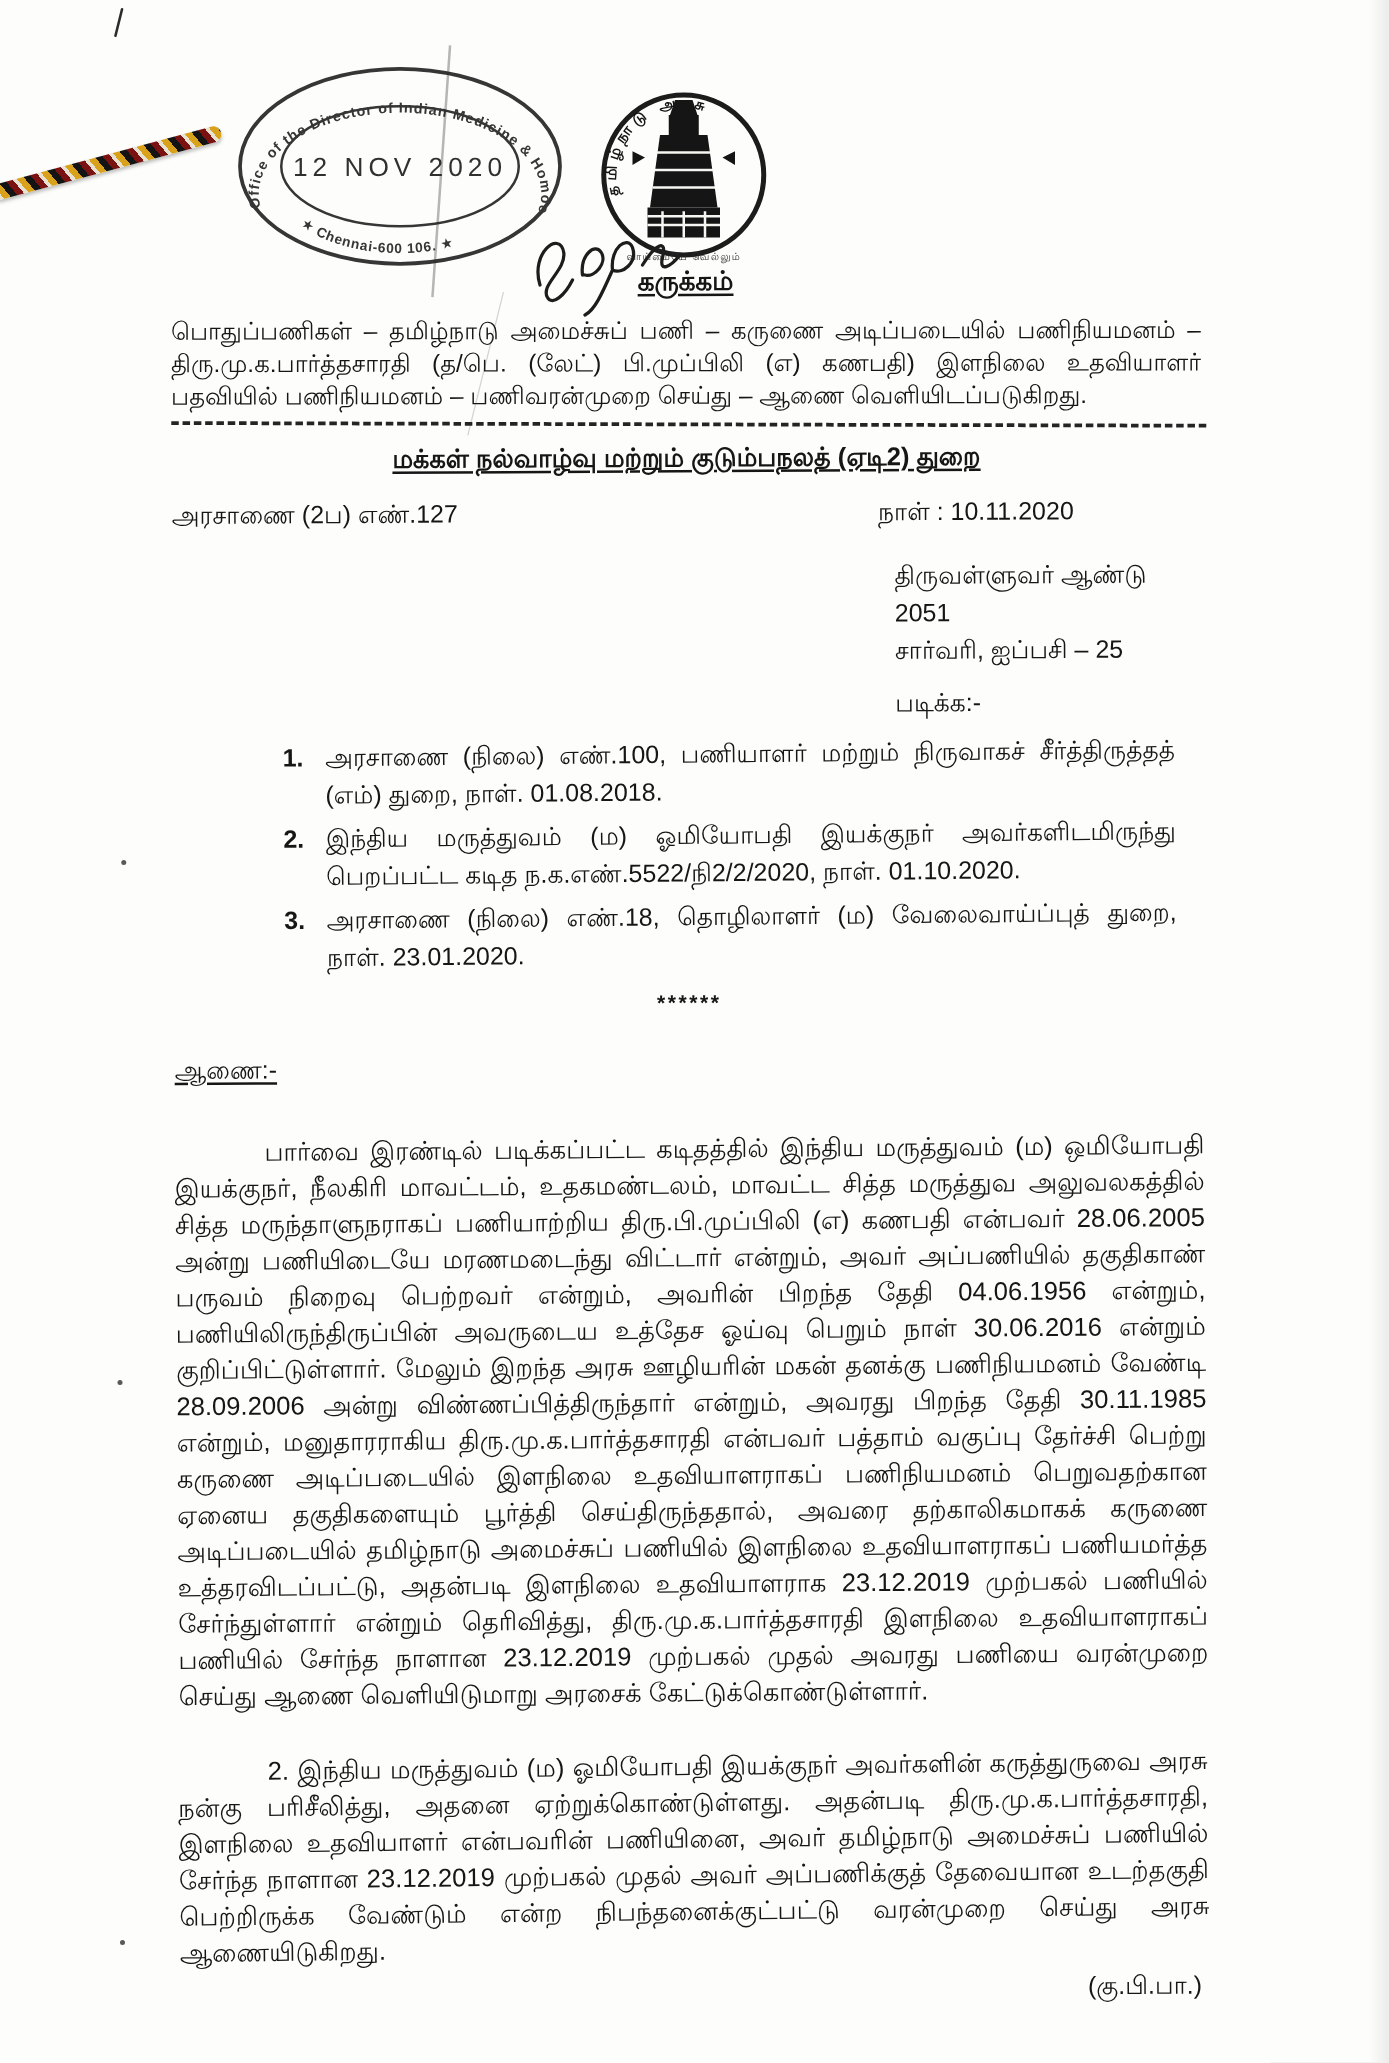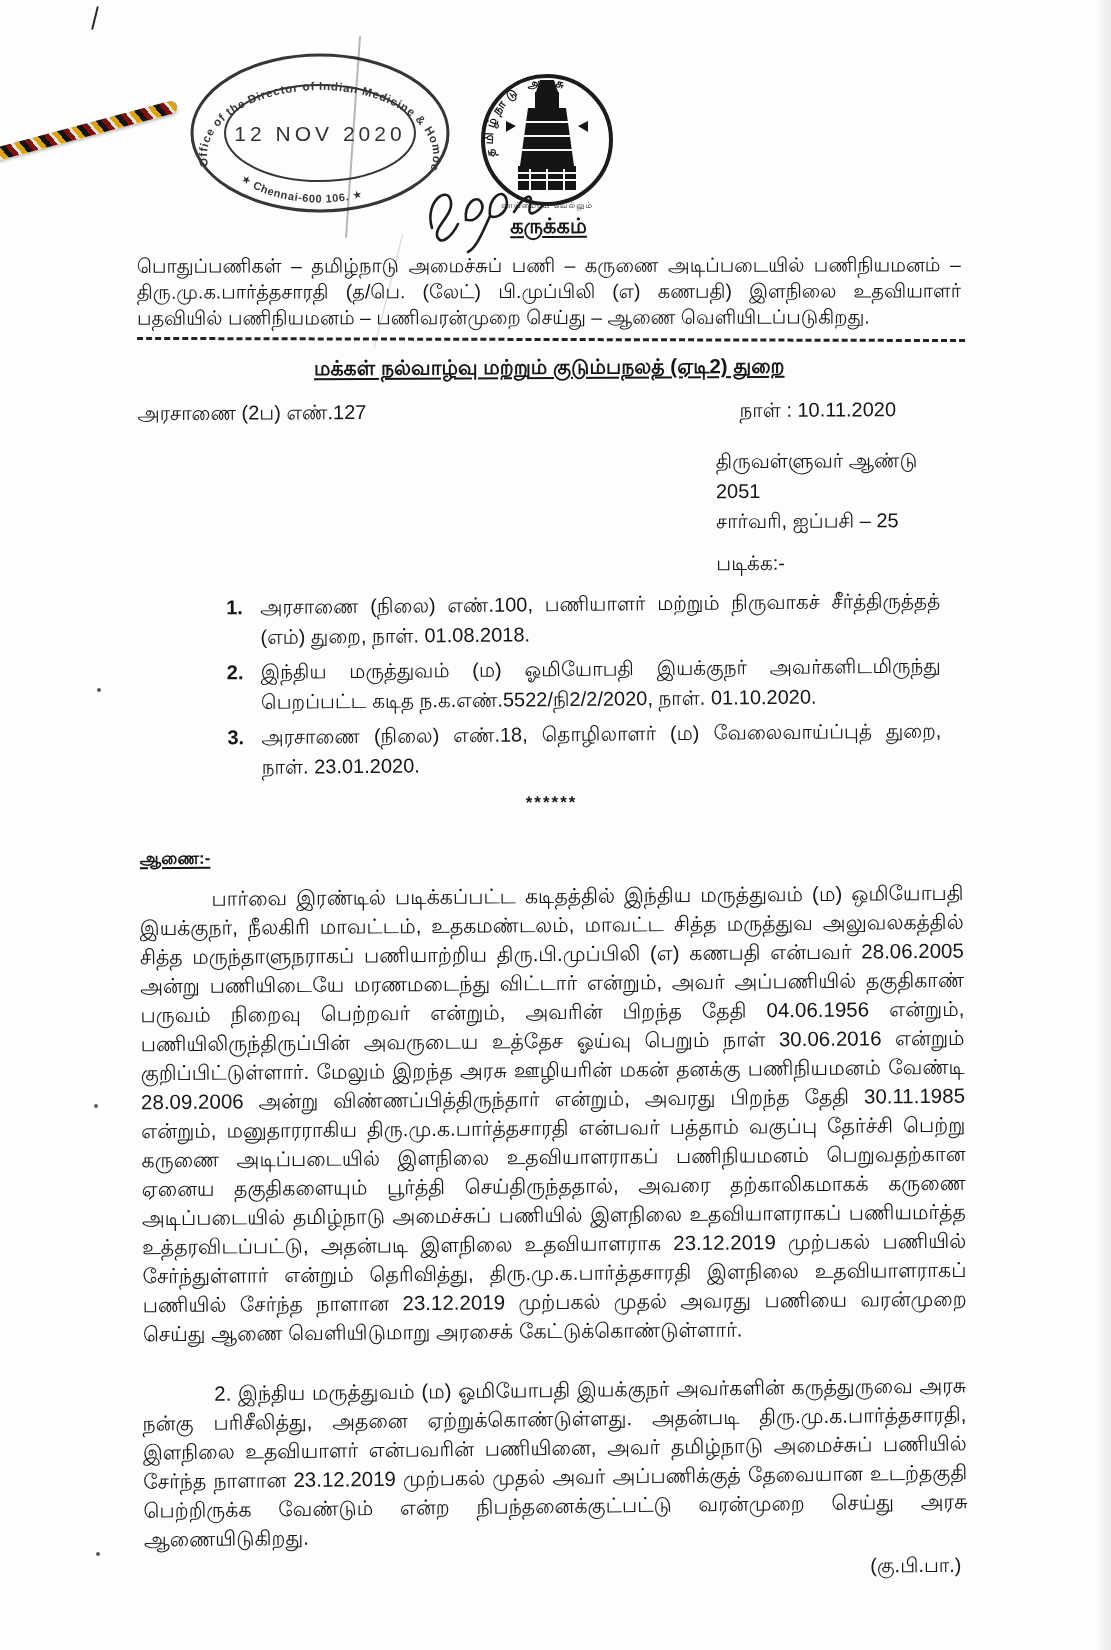--- a/index.html
+++ b/index.html
@@ -64,30 +64,30 @@
   .dashes{
     border-top:3px dashed #242424;height:0;width:100.5%;
     margin:8px 0 12px 0;transform:rotate(0.45deg);
   }
   .dept-heading{
     text-align:center;font-weight:bold;font-size:20.5px;
     text-decoration:underline;text-underline-offset:3px;text-decoration-thickness:2px;
     margin-bottom:16px;
   }
   .order-row{position:relative;margin-bottom:22px;font-size:20px;}
-  .order-date{position:absolute;left:565px;top:0;margin-left:37px;}
+  .order-date{position:absolute;left:565px;top:0;}
   .right-block{margin-left:578px;line-height:30px;margin-bottom:10px;}
   .read-label{margin-top:12px;}
   .refs{margin:6px 0 10px 88px;width:714px;transform:rotate(-0.25deg);}
   .ref-item{display:flex;margin-bottom:5px;line-height:30px;}
   .ref-no{flex:none;width:34px;font-weight:bold;}
   .ref-text{text-align:justify;}
   .stars{text-align:center;font-weight:bold;letter-spacing:2px;font-size:17px;margin:10px 0 24px 0;}
   .order-label{
-    font-weight:bold;font-size:17px;margin-bottom:10px;
+    font-weight:normal;font-size:20px;margin-bottom:36px;
     text-decoration:underline;text-underline-offset:3px;text-decoration-thickness:2px;
     display:inline-block;
   }
   .body-para{
     margin:0 0 30px 0;text-align:justify;text-indent:72px;
     font-size:20.5px;line-height:29px;transform:rotate(-0.15deg);
   }
   .body-para.second{margin-bottom:4px;transform:rotate(-0.35deg);}
   .initials{text-align:right;padding-right:6px;font-size:20px;}
 </style>

